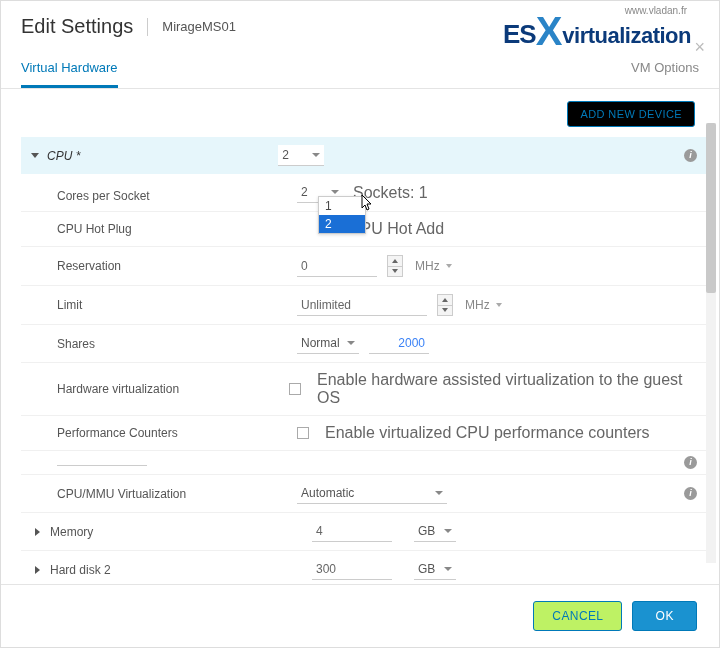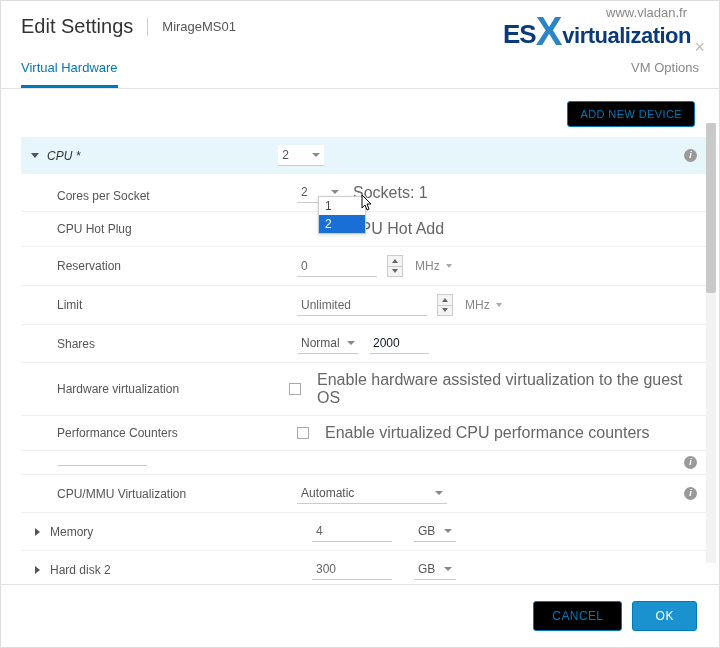--- a/index.html
+++ b/index.html
@@ -6,21 +6,21 @@
   body { width: 720px; height: 648px; background: #fff; font-size: 12px; color: #484848; overflow: hidden; position: relative; }
   .modal { width: 720px; height: 648px; border: 1px solid #ddd; position: relative; display: flex; flex-direction: column; }
   .header { display: flex; align-items: center; padding: 14px 20px 6px 20px; }
   .title { font-size: 20px; font-weight: 400; color: #333; }
   .vsep { width: 1px; height: 18px; background: #ccc; margin: 0 14px; }
   .vmname { font-size: 13px; color: #555; }
   .logo { position: absolute; right: 28px; top: 6px; font-weight: bold; }
   .logo .es { font-size: 26px; font-weight: 800; color: #0b3a7a; letter-spacing: -1px; }
   .logo .x  { font-size: 40px; font-weight: 900; color: #2a84c7; display:inline-block; transform: translateY(2px); }
   .logo .virt { font-size: 22px; font-weight: 700; color: #0b3a7a; letter-spacing: -0.5px; }
-  .logo .url { position:absolute; top:-2px; right:4px; font-size:13px; color:#888; font-weight:400;}
+  .logo .url { position:absolute; top:-2px; right:4px; font-size:10px; color:#888; font-weight:400;}
   .close-x { position:absolute; right:14px; top:36px; font-size:18px; color:#bbb; cursor:pointer;}
   .tabs { display: flex; gap: 26px; padding: 0 20px; border-bottom: 1px solid #e4e4e4; margin-top: 6px; justify-content: space-between; }
   .tab { padding: 10px 0 10px 0; font-size: 13px; color: #888; cursor: pointer; }
   .tab.active { color: #0079b8; border-bottom: 3px solid #0079b8; font-weight: 500; }
   .toolbar { display: flex; justify-content: flex-end; padding: 12px 24px 10px 24px; }
   .btn-outline { border: 1px solid #0079b8; color: #0079b8; background: #000000; padding: 6px 12px; font-size: 11px; letter-spacing: 0.4px; border-radius: 3px; cursor: pointer; }
   .content { flex: 1; overflow-y: auto; padding: 0 12px 0 20px; position: relative; }
   .scrollbar { position:absolute; right:3px; top:122px; width:10px; height:440px; background:#f2f2f2;}
   .scrollbar-thumb{ position:absolute; top:0; left:0; width:10px; height:170px; background:#c9c9c9; border-radius:2px;}
   .section-head { background: #e6f6fb; display: flex; align-items: center; padding: 8px 10px; position:relative; }
@@ -49,25 +49,25 @@
   .arr{width:0;height:0;border-left:3px solid transparent;border-right:3px solid transparent;}
   .arr.u{border-bottom:4px solid #666;}
   .arr.d{border-top:4px solid #666;}
   .cb{ width:12px; height:12px; border:1px solid #aaa; background:#fff; display:inline-block; margin-right:6px; vertical-align:middle;}
   .subtext{ color:#666; font-size:16px;}
   .dropdown-open{ position:absolute; left:297px; top:22px; width:48px; background:#fff; border:1px solid #ccc; z-index:5; box-shadow:0 1px 3px rgba(0,0,0,0.15);}
   .dropdown-open .opt{ padding:2px 6px; font-size:12px;}
   .dropdown-open .opt.sel-opt{ background:#1a6fd6; color:#fff;}
   .cursor{ position:absolute; left:340px; top:20px; z-index:6; font-size:16px; pointer-events:none;}
   .footer{ display:flex; justify-content:flex-end; gap:10px; padding:16px 22px; border-top:1px solid #e4e4e4;}
-  .btn-cancel{ border:1px solid #0079b8; background:#000000; color:#0079b8; padding:7px 18px; border-radius:3px; font-size:12px; letter-spacing:0.4px; cursor:pointer;}
+  .btn-cancel{ border:1px solid #0079b8; background:#bef264; color:#0079b8; padding:7px 18px; border-radius:3px; font-size:12px; letter-spacing:0.4px; cursor:pointer;}
   .btn-ok{ border:1px solid #0079b8; background:#1a92d0; color:#fff; padding:7px 22px; border-radius:3px; font-size:12px; letter-spacing:0.6px; cursor:pointer;}
   .unit-sel{ color:#888; font-size:12px; padding:2px 14px 2px 2px; position:relative; border:none;}
   .unit-sel::after{content:""; position:absolute; right:2px; top:7px; border-left:3px solid transparent; border-right:3px solid transparent; border-top:4px solid #aaa;}
-  .muted{color:#0f172a;}
+  .muted{color:#3b82f6;text-align:right;}
 </style>
 </head>
 <body>
 
 <div class="modal">
   <div class="header">
     <div class="title">Edit Settings</div>
     <div class="vsep"></div>
     <div class="vmname">MirageMS01</div>
     <div class="logo">

